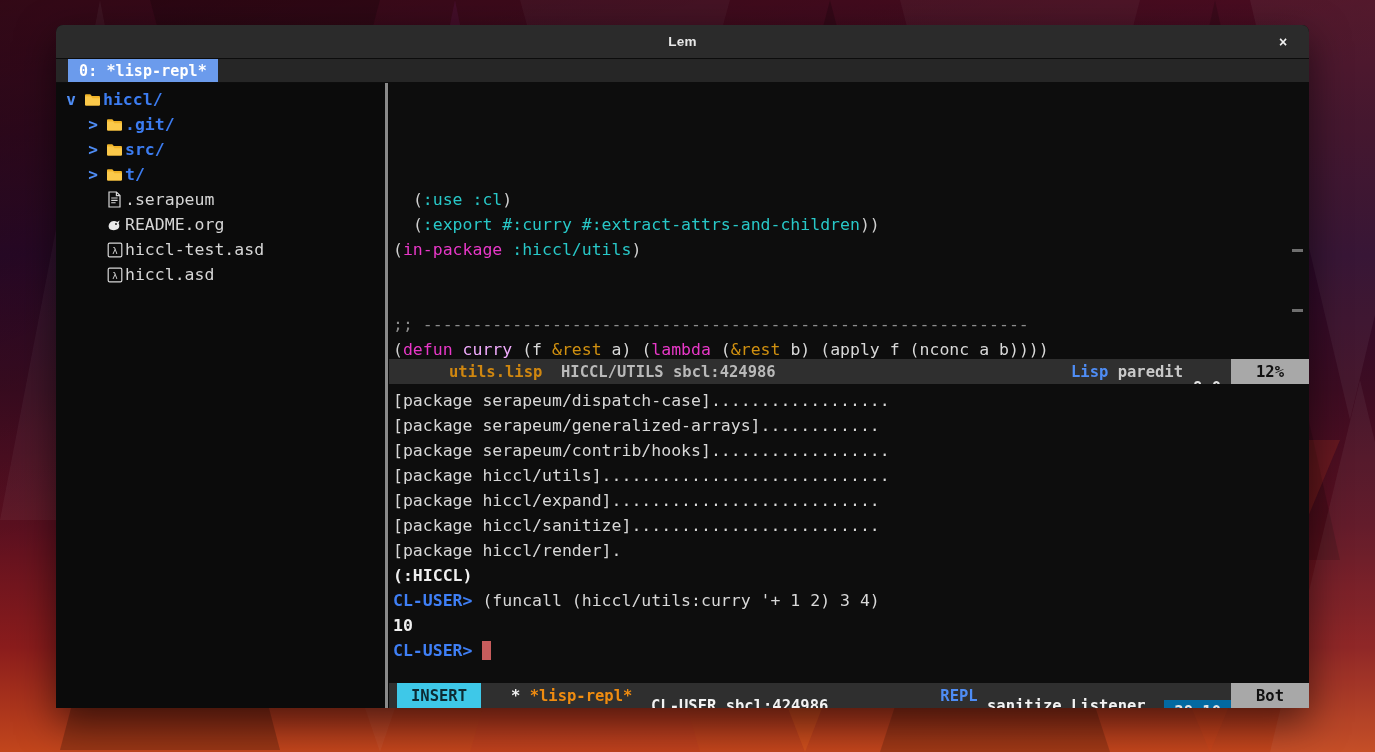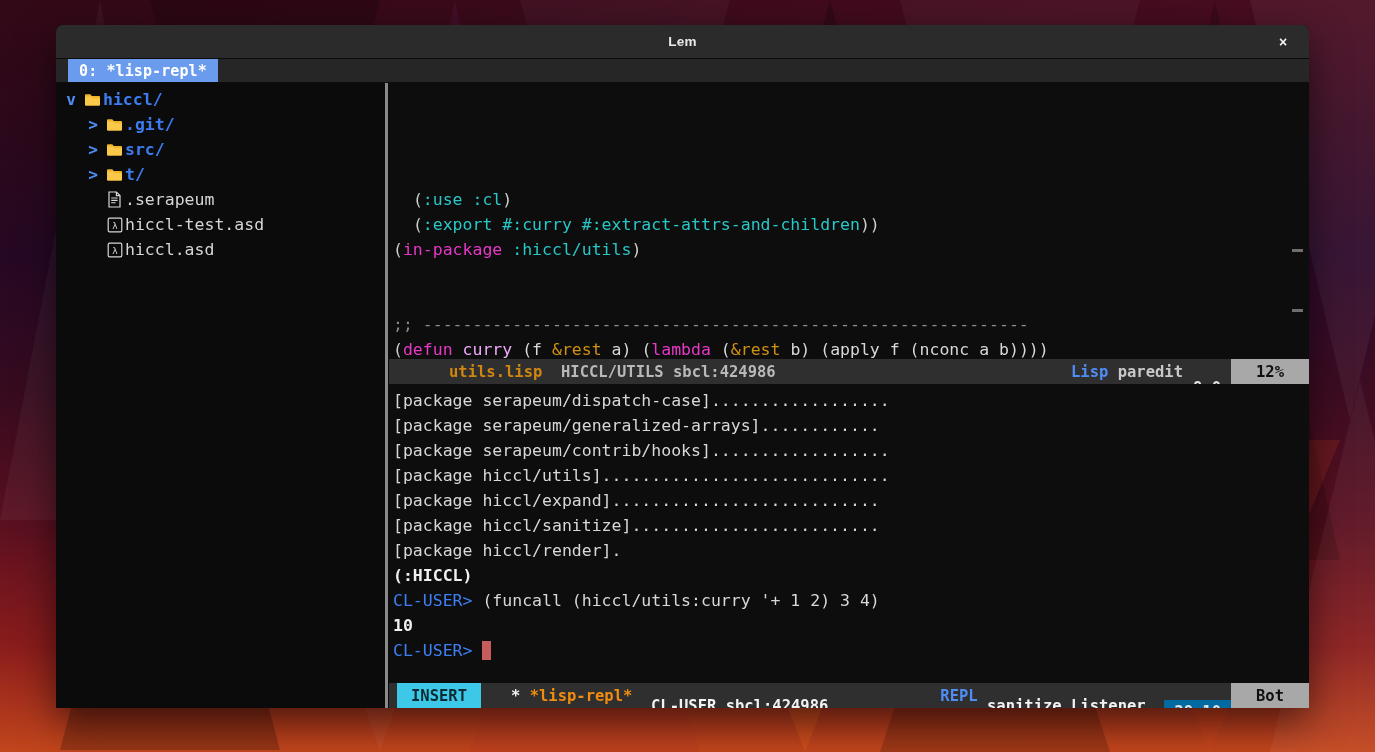--- a/index.html
+++ b/index.html
@@ -179,21 +179,21 @@
 
   
   .c-paren   { color: #cfcfcf; }
   .c-kw      { color: #28c8c8; }
   .c-special { color: #e838c8; }
   .c-fn      { color: #f0abfc; }
   .c-amp     { color: #d09010; }
   .c-com     { color: #8c8c8c; }
   .c-txt     { color: #d8d8d8; }
   .c-bold    { color: #f0f0f0; font-weight: bold; }
-  .c-prompt  { color: #3f7ff5; font-weight: normal; margin-top: 29px; }
+  .c-prompt  { color: #3f7ff5; font-weight: bold; margin-top: 29px; }
 
   
   .cursor {
     display: inline-block;
     width: 9px;
     height: 19px;
     background: #c75c5c;
     vertical-align: -4px;
   }
 
@@ -300,20 +300,24 @@
             </svg></span><span class="dirname">src/</span></div>
         <div class="filerow"><span class="indent"></span><span class="arrow">&gt;</span><span class="ico"><svg width="17" height="15" viewBox="0 0 17 15">
               <path d="M1 3.2 A1 1 0 0 1 2 2.2 H6.3 L7.8 4 H15 A1 1 0 0 1 16 5 V12.5 A1 1 0 0 1 15 13.5 H2 A1 1 0 0 1 1 12.5 Z" fill="#f0b429"></path>
               <path d="M1 4.6 H7.2 L8.6 6.2 H16 V12.6 A1 1 0 0 1 15 13.6 H2 A1 1 0 0 1 1 12.6 Z" fill="#fbc94a"></path>
             </svg></span><span class="dirname">t/</span></div>
         <div class="filerow"><span class="indent"></span><span class="arrow blank"> </span><span class="ico"><svg width="15" height="17" viewBox="0 0 15 17">
               <path d="M2 1 H9.5 L13 4.5 V16 H2 Z" fill="none" stroke="#d8d8d8" stroke-width="1.2"></path>
               <path d="M9.4 1 V4.6 H13" fill="none" stroke="#d8d8d8" stroke-width="1.2"></path>
               <path d="M4.2 7 H10.6 M4.2 9.4 H10.6 M4.2 11.8 H8.6" stroke="#d8d8d8" stroke-width="1.1"></path>
             </svg></span><span class="filename">.serapeum</span></div>
+        <div class="filerow"><span class="indent"></span><span class="arrow blank"> </span><span class="ico"><svg width="17" height="16" viewBox="0 0 17 16">
+              <path d="M3.2 11.5 C2 9.6 2.6 6.4 5 4.8 C6.8 3.6 9.4 3.6 11.2 5 L13.6 3.6 L12.6 6.4 C14 8.6 13.2 11.6 10.6 12.6 C8 13.6 4.6 13.2 3.2 11.5 Z" fill="#e8e8e8"></path>
+              <circle cx="10" cy="7" r="0.9" fill="#111"></circle>
+            </svg></span><span class="filename">README.org</span></div>
         <div class="filerow"><span class="indent"></span><span class="arrow blank"> </span><span class="ico"><svg width="16" height="16" viewBox="0 0 16 16">
               <rect x="1.2" y="1.2" width="13.6" height="13.6" rx="1.4" fill="none" stroke="#d8d8d8" stroke-width="1.2"></rect>
               <text x="8" y="11.6" font-family="DejaVu Sans Mono, monospace" font-size="9" fill="#d8d8d8" text-anchor="middle">λ</text>
             </svg></span><span class="filename">hiccl-test.asd</span></div>
         <div class="filerow"><span class="indent"></span><span class="arrow blank"> </span><span class="ico"><svg width="16" height="16" viewBox="0 0 16 16">
               <rect x="1.2" y="1.2" width="13.6" height="13.6" rx="1.4" fill="none" stroke="#d8d8d8" stroke-width="1.2"></rect>
               <text x="8" y="11.6" font-family="DejaVu Sans Mono, monospace" font-size="9" fill="#d8d8d8" text-anchor="middle">λ</text>
             </svg></span><span class="filename">hiccl.asd</span></div>
       </div>
 

